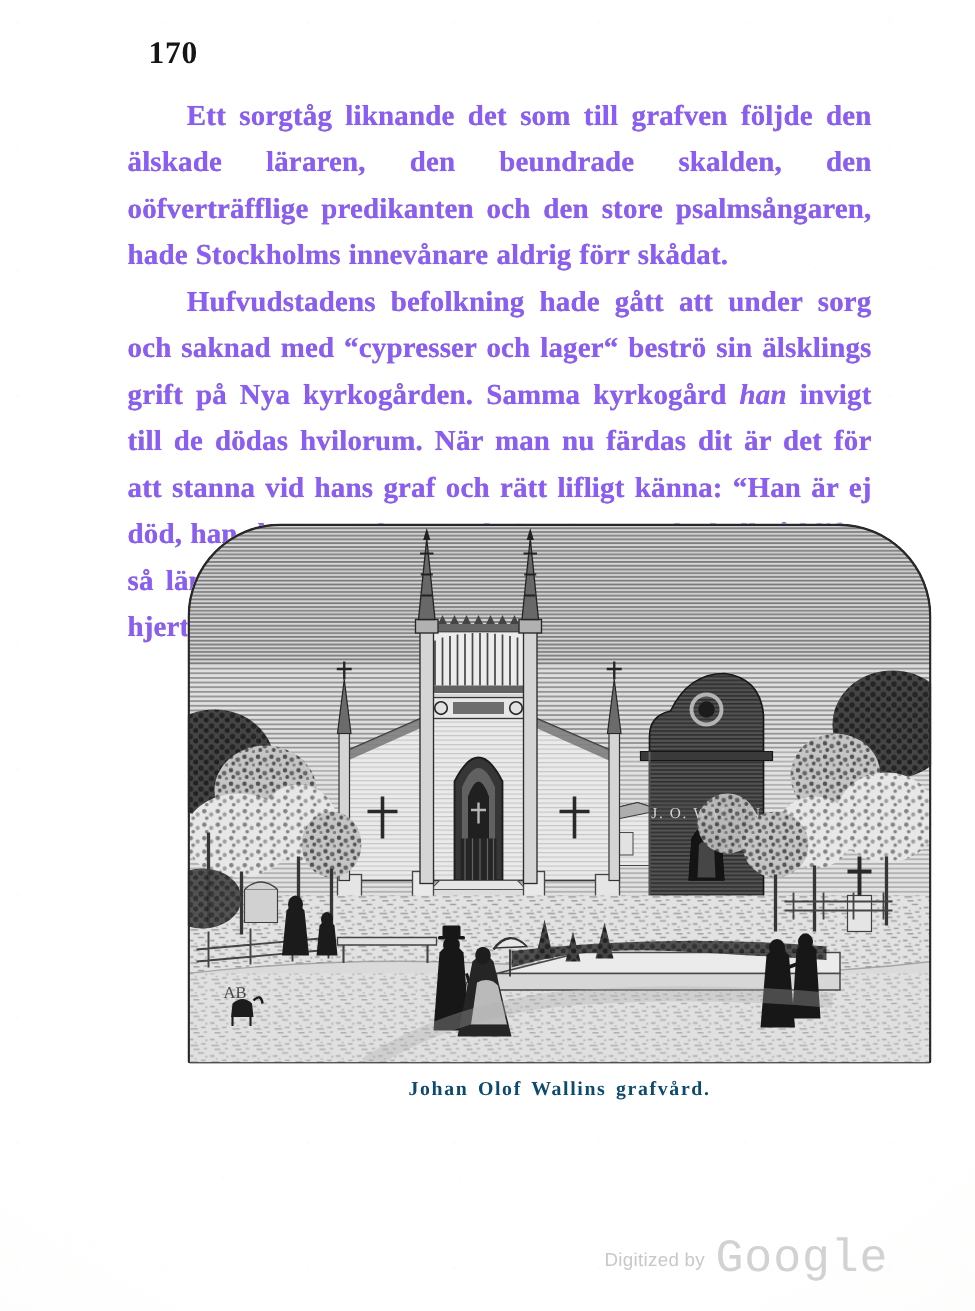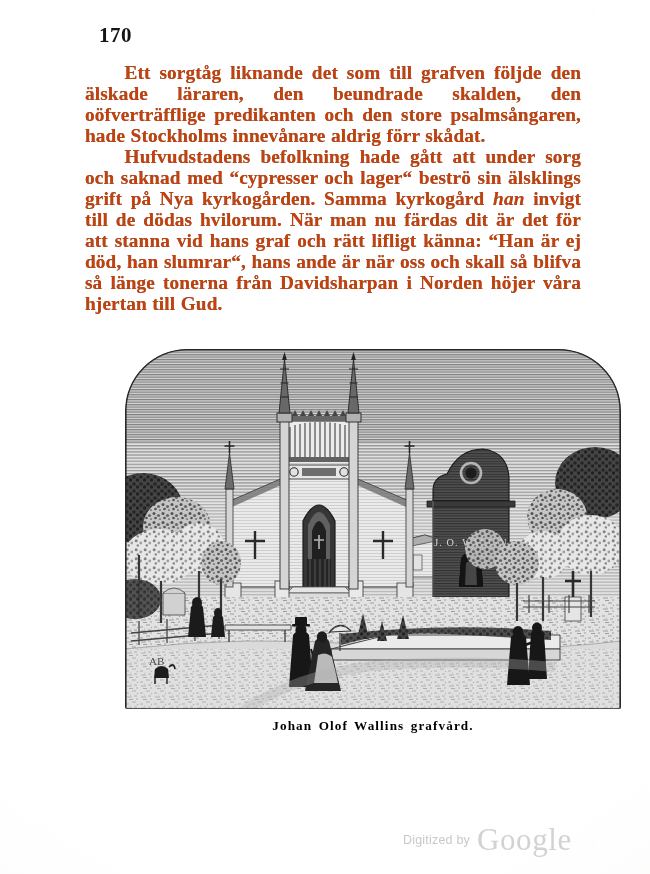--- a/index.html
+++ b/index.html
@@ -56,25 +56,25 @@
     left: 85px;
     top: 62px;
     width: 496px;
   }
   .para {
     margin: 0;
     text-align: justify;
     text-align-last: left;
     text-indent: 2.05em;
     font-size: 19.3px;
-    line-height: 21px;
+    line-height: 31px;
     font-weight: 700;
     letter-spacing: .12px;
     word-spacing: .5px;
-    color: #c2410c;
+    color: #8b5cf6;
     text-shadow: 0 0 .45px rgba(0,0,0,.5);
   }
   .para + .para { margin-top: 0; }
   .para em { font-weight: 700; }
 
   
   .figure {
     position: absolute;
     left: 85px;
     top: 333px;
@@ -91,41 +91,41 @@
   }
   .engraving svg { display: block; width: 100%; height: 100%; }
 
   .fig-caption {
     margin-top: 9px;
     text-align: center;
     font-size: 13.2px;
     font-weight: 700;
     letter-spacing: 1.1px;
     word-spacing: 2px;
-    color: #000000;
+    color: #0c4a6e;
   }
 
   
   .watermark {
     position: absolute;
     left: 403px;
     top: 822px;
     display: flex;
     align-items: center;
     gap: 7px;
     user-select: none;
   }
   .wm-digitized {
     font-family: "Liberation Sans", sans-serif;
     font-size: 12.5px;
     color: #c8c8c8;
     letter-spacing: .2px;
   }
   .wm-google {
-    font-family: Liberation Serif, serif;
+    font-family: Liberation Mono, monospace;
     font-size: 31px;
     color: #d2d2d2;
     letter-spacing: .6px;
   }
 </style>
 </head>
 <body>
 
 <div class="page-sheet"></div>
 <div class="scan-noise"></div>

